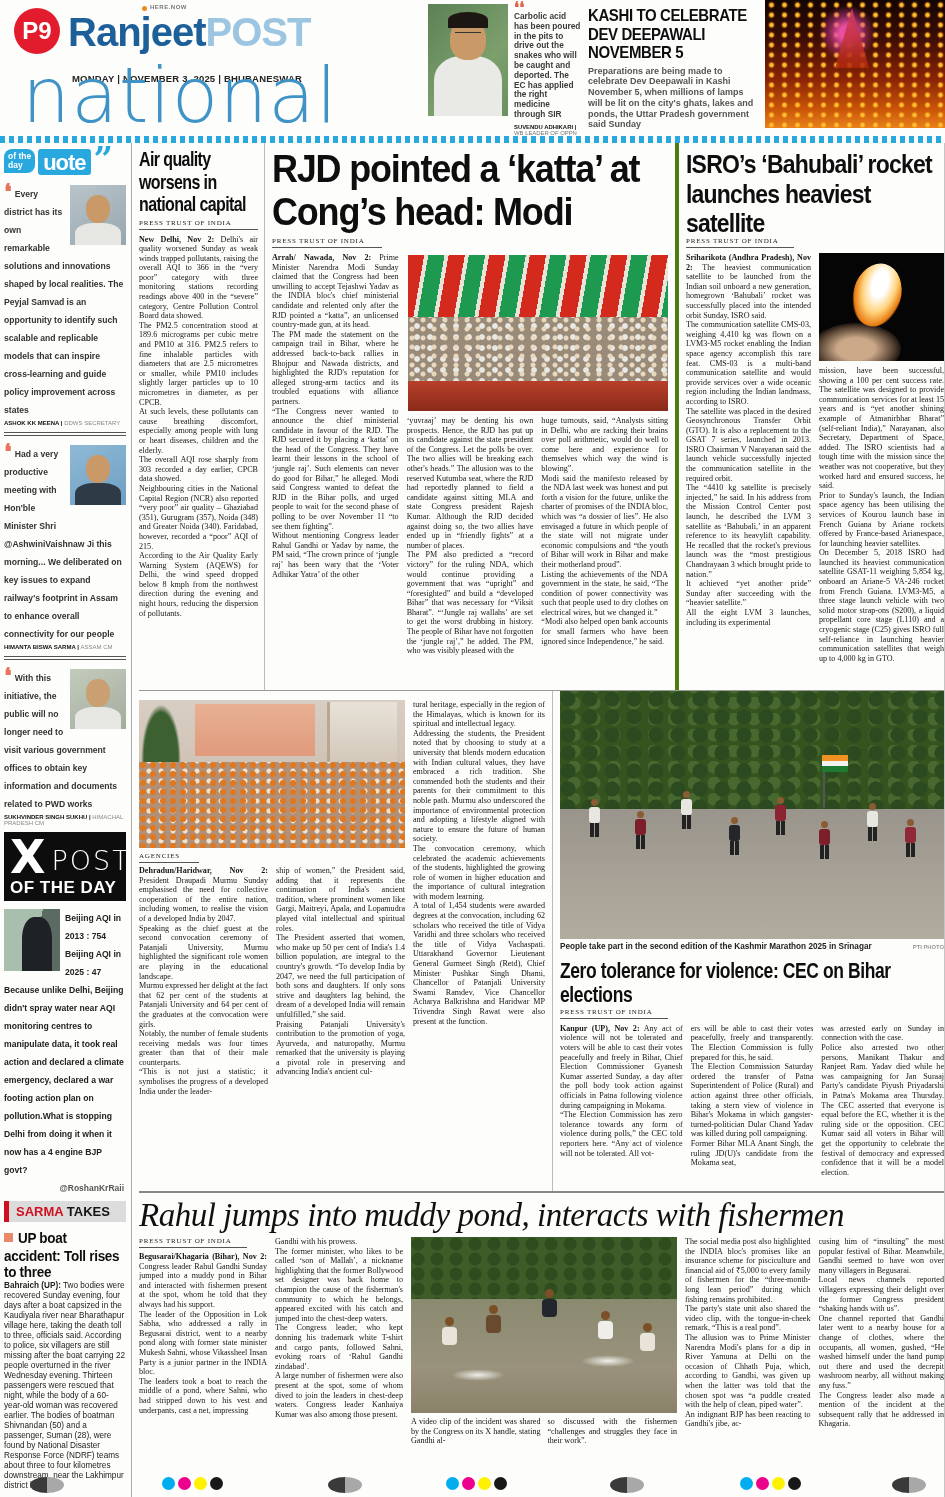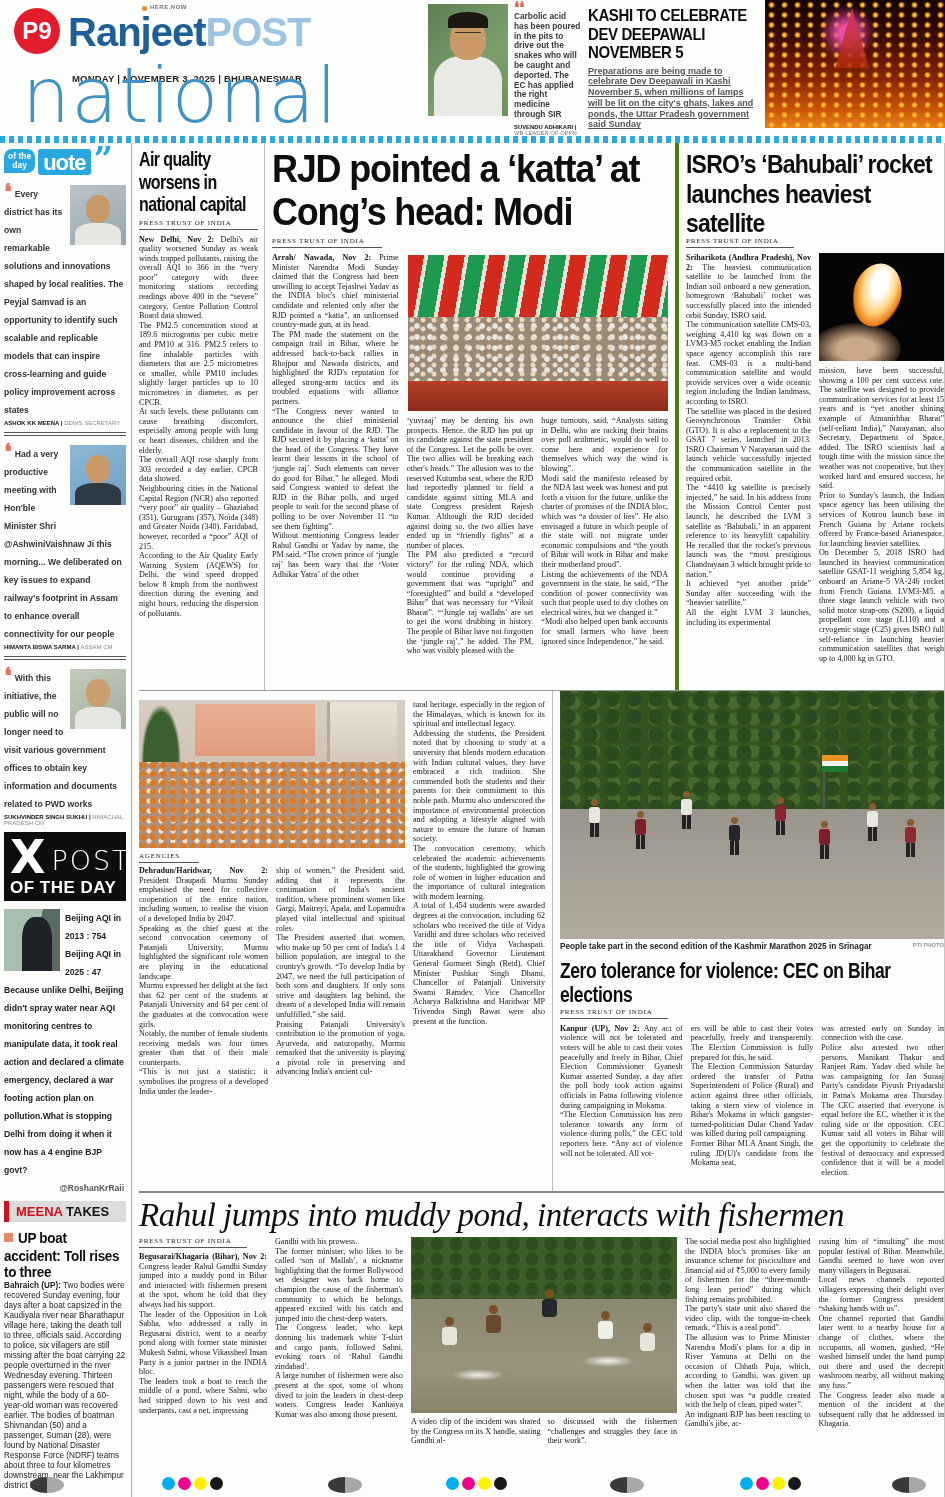--- a/index.html
+++ b/index.html
@@ -38,41 +38,41 @@
   .ph-suvendu .hr { position:absolute; left:20px; top:8px; width:40px; height:16px; border-radius:50% 50% 0 0; background:#1c1713; }
   .ph-suvendu .sh { position:absolute; left:6px; top:52px; width:68px; height:60px; border-radius:40% 40% 0 0;
                     background:#e9e9e6; }
   .ph-suvendu .gl { position:absolute; left:27px; top:28px; width:26px; height:6px; border-top:1.5px solid #333; }
   .hq-text { font:bold 8.3px/9.8px "Liberation Sans",sans-serif; color:#3a3a3a; }
   .hq-mark { color:#e0654a; font:bold 16px/8px "DejaVu Serif",serif; }
   .hq-attr { margin-top:4px; font:bold 5.9px "Liberation Sans",sans-serif; color:#111; }
   .hq-attr .role { color:#777; font-weight:normal; }
   .hdr-kashi { position:absolute; left:588px; top:6px; width:172px; }
   .k-title { font-size:15px; line-height:16.5px; letter-spacing:-0.4px; transform:scaleY(1.12); transform-origin:top left; }
-  .k-body { margin-top:10px; font:bold 9px/10.8px "Liberation Sans",sans-serif; color:#555;text-decoration:underline; }
+  .k-body { margin-top:10px; font:bold 9px/10.8px "Liberation Sans",sans-serif; color:#555; }
   .ph-kashi { position:absolute; left:765px; top:0; width:180px; height:128px; overflow:hidden;
               background:linear-gradient(180deg,#140503 0%,#3c0d04 30%,#8a2405 62%,#c85408 85%,#e8821c 100%); }
   .ph-kashi .lamps { position:absolute; inset:0;
       background:radial-gradient(circle, #ffc030 1.4px, rgba(255,130,20,.28) 3px, transparent 4px) 0 0/13px 10px; }
   .ph-kashi .glow { position:absolute; left:52px; top:6px; width:60px; height:54px; border-radius:50%;
       background:radial-gradient(circle,#e84fa0 0 18%, rgba(210,60,160,.45) 45%, transparent 70%); }
   .ph-kashi .str { position:absolute; left:70px; top:8px; width:34px; height:60px;
       background:linear-gradient(180deg,#d33a6a,#b02808); clip-path:polygon(50% 0,100% 100%,0 100%); opacity:.85; }
   .dashed-rule { position:absolute; left:0; right:0; bottom:0; height:7px;
       background:repeating-linear-gradient(90deg,#2aa9e0 0 5px, transparent 5px 9px); }
 
   
   .bodywrap { display:flex; height:1354px; }
   .sidebar { width:132px; flex:none; border-right:1px solid #aaa; padding:4px 5px 0 4px; overflow:hidden; }
   .main { flex:1; padding-left:7px; border-right:1px solid #c5c5c5; }
 
   
   .qod { display:flex; align-items:flex-start; gap:3px; margin:2px 0 8px; }
   .qod-bubble { background:#29a8e0; color:#fff; border-radius:8px 8px 8px 0; padding:3px 4px;
-                font:bold 8.5px/9px "Liberation Sans",sans-serif; text-align:center; }
+                font:bold 8.5px/9px "Liberation Sans",sans-serif; }
   .qod-uote { background:#29a8e0; color:#fff; border-radius:3px; padding:4px 5px 2px;
               font:bold 22px/20px "Liberation Sans",sans-serif; letter-spacing:-1px; }
   .qod-marks { color:#29a8e0; font:bold 34px/20px "DejaVu Serif",serif; }
   .sq { margin-bottom:6px; overflow:hidden; }
   .sq-mark { float:left; color:#e8735a; font:bold 24px/14px "DejaVu Serif",serif; margin:2px 3px 0 0; }
   .sq-photo { float:right; width:56px; height:60px; margin:2px 0 2px 4px; position:relative; overflow:hidden; }
   .face .fh { position:absolute; left:50%; top:10px; transform:translateX(-50%); width:24px; height:28px;
               border-radius:46%; background:#c99a68; }
   .face .fs { position:absolute; left:50%; bottom:-4px; transform:translateX(-50%); width:46px; height:26px;
               border-radius:40% 40% 0 0; background:#e6e6e2; }
@@ -158,21 +158,21 @@
       radial-gradient(circle at 8px 8px, #2c4a20 7px, transparent 8px) 0 0/22px 18px,
       radial-gradient(circle at 6px 6px, #47682f 6px, transparent 7px) 8px 6px/20px 16px, #35531f; }
   .ph-marathon .road { position:absolute; top:118px; bottom:0; left:0; right:0; background:linear-gradient(#9a958c,#b2ac9f); }
   .rn { position:absolute; width:13px; }
   .rn .hd2 { width:7px; height:7px; border-radius:50%; background:#8a5c34; margin:0 auto; }
   .rn .tr2 { width:11px; height:16px; border-radius:3px; margin:1px auto 0; }
   .rn .lg2 { width:9px; height:14px; margin:0 auto; background:linear-gradient(90deg,#222 40%,transparent 40% 60%,#222 60%); }
   .flagpole { position:absolute; right:96px; top:64px; width:26px; height:52px; }
   .flagpole .fl { width:26px; height:17px; background:linear-gradient(#f09020 33%, #f4f2ee 33% 66%, #1d7a30 66%); }
   .flagpole .po { width:2px; height:36px; background:#555; margin-left:1px; }
-  .m-caption { display:flex; align-items:flex-start; margin:3px 0 6px; }
+  .m-caption { display:flex; align-items:center; margin:3px 0 6px; }
   .m-cap-text { flex:1; font:bold 8.2px/9.8px "Liberation Sans",sans-serif; color:#222; }
   .m-cap-credit { font:bold 5.8px "Liberation Sans",sans-serif; color:#999; margin-left:8px; }
   .cec-title { font-size:17.5px; line-height:20px; letter-spacing:-0.4px; transform:scaleY(1.22); transform-origin:top left; }
   .cec .cols { height:158px; }
 
   
   .rahul { border-top:2px solid #888; padding-top:3px; height:300px; }
   .rahul-title { font-style:italic; font-size:33px; line-height:38px; letter-spacing:-0.5px; }
   .rahul-body { display:flex; gap:8px; margin-top:3px; height:246px; }
   .r-col { width:128px; flex:none; overflow:hidden; }
@@ -287,21 +287,21 @@
         <div class="xl-sub">OF THE DAY</div>
       </div>
       <div style="overflow:hidden;">
         <div class="xp-photo">
             <div class="man"></div>
           </div>
         <span class="xp-text">Beijing AQI in 2013 : 754 Beijing AQI in 2025 : 47 Because unlike Delhi, Beijing didn't spray water near AQI monitoring centres to manipulate data, it took real action and declared a climate emergency, declared a war footing action plan on pollution.What is stopping Delhi from doing it when it now has a 4 engine BJP govt?</span>
       </div>
       <div class="xp-handle">@RoshanKrRaii</div>
 
-      <div class="st-bar"><span class="st-short">MEENA</span> <span class="st-takes">TAKES</span></div>
+      <div class="st-bar"><span class="st-short">SARMA</span> <span class="st-takes">TAKES</span></div>
 
       <div class="st-item">
         <span class="st-bullet"></span>
         <div class="st-title hl">UP boat accident: Toll rises to three</div>
         <div class="st-body"><strong>Bahraich (UP):</strong> <span>Two bodies were recovered Sunday evening, four days after a boat capsized in the Kaudiyala river near Bharathapur village here, taking the death toll to three, officials said.  According to police, six villagers are still missing after the boat carrying 22 people overturned in the river Wednesday evening.  Thirteen passengers were rescued that night, while the body of a 60-year-old woman was recovered earlier. The bodies of boatman Shivnandan (50) and a passenger, Suman (28), were found by National Disaster Response Force (NDRF) teams about three to four kilometres downstream, near the Lakhimpur district border.</span></div>
       </div>
       <div class="dotsep"></div>
 
     </div>
 

